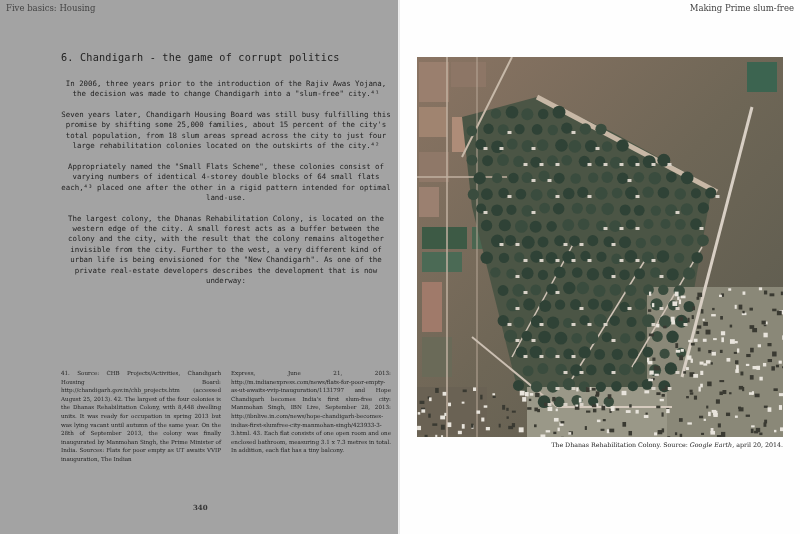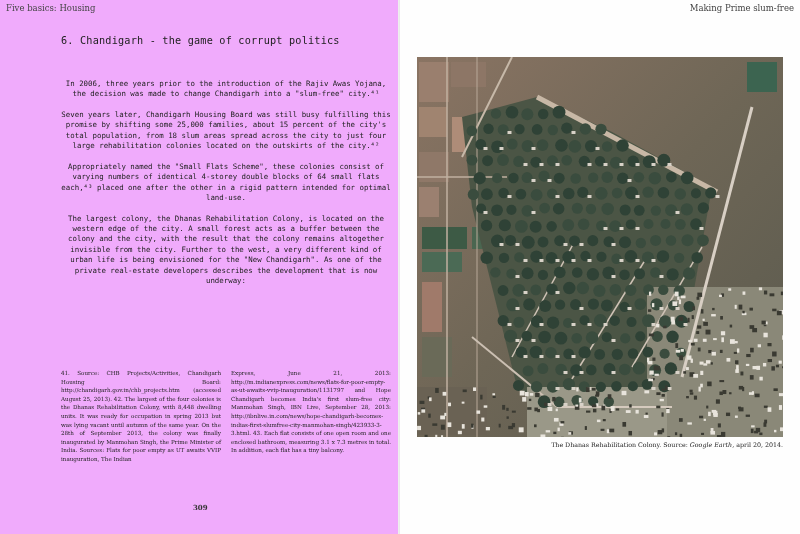--- a/index.html
+++ b/index.html
@@ -1,25 +1,25 @@
 <!DOCTYPE html>
 <html><head>
 <meta charset="utf-8">
 <style>
   html, body { margin: 0; padding: 0; }
   body { width: 800px; height: 534px; background: #fff; position: relative; overflow: hidden; font-family: "DejaVu Serif", serif; color: #222; }
   .spread { position: absolute; left: 0; top: 0; width: 800px; height: 534px; }
-  .page { position: absolute; top: 0; height: 534px; width: 400px; background: #f0abfc; }
+  .page { position: absolute; top: 0; height: 534px; width: 400px; background: #a3a3a3; }
   .page.left { left: 0; }
   .page.right { left: 400px; background: #fefefe; }
   .gutter { position: absolute; left: 398px; top: 0; width: 4px; height: 534px; background: linear-gradient(to right, #f0f0f0, #e8e8e8, #f3f3f3); }
   .running-head { position: absolute; top: 3px; font-size: 8.5px; color: #444; font-family: "DejaVu Serif", serif; }
   .running-head.left { left: 6px; }
   .running-head.right { right: 6px; }
-  .chapter-title { position: absolute; left: 61px; top: 35px; font-family: "DejaVu Sans Mono", monospace; font-size: 10.2px; color: #222; letter-spacing: 0.2px; }
+  .chapter-title { position: absolute; left: 61px; top: 52px; font-family: "DejaVu Sans Mono", monospace; font-size: 10.2px; color: #222; letter-spacing: 0.2px; }
   .body-text { position: absolute; left: 61px; top: 79px; width: 330px; font-family: "DejaVu Sans Mono", monospace; font-size: 7.4px; line-height: 10.4px; color: #222; }
   .body-text p { margin: 0 0 10.2px 0; text-align: center; }
   .footnotes { position: absolute; left: 61px; top: 369px; width: 330px; display: flex; justify-content: space-between; font-family: "DejaVu Serif", serif; font-size: 5.6px; line-height: 8.6px; color: #222; }
   .fn-col { width: 160px; }
   .fn-col p { margin: 0; text-align: justify; }
   .page-number { position: absolute; top: 503px; font-size: 7px; font-weight: bold; color: #333; font-family: "DejaVu Serif", serif; }
   .page-number.left { left: 193px; }
   .figure { position: absolute; left: 417px; top: 57px; width: 366px; height: 380px; overflow: hidden; background: #6b6152; }
   .figure svg { display: block; }
   .caption { position: absolute; right: 17px; top: 441px; font-size: 6.3px; color: #222; font-family: "DejaVu Serif", serif; }
@@ -39,21 +39,21 @@
       <p>The largest colony, the Dhanas Rehabilitation Colony, is located on the western edge of the city. A small forest acts as a buffer between the colony and the city, with the result that the colony remains altogether invisible from the city. Further to the west, a very different kind of urban life is being envisioned for the "New Chandigarh". As one of the private real-estate developers describes the development that is now underway:</p>
     </div>
     <div class="footnotes">
       <div class="fn-col">
           <p>41. Source: CHB Projects/Activities, Chandigarh Housing Board: http://chandigarh.gov.in/chb_projects.htm (accessed August 25, 2013). 42. The largest of the four colonies is the Dhanas Rehabilitation Colony, with 8,448 dwelling units. It was ready for occupation in spring 2013 but was lying vacant until autumn of the same year. On the 28th of September 2013, the colony was finally inaugurated by Manmohan Singh, the Prime Minister of India. Sources: Flats for poor empty as UT awaits VVIP inauguration, The Indian</p>
         </div>
       <div class="fn-col">
           <p>Express, June 21, 2013: http://m.indianexpress.com/news/flats-for-poor-empty-as-ut-awaits-vvip-inauguration/1131797 and Hope Chandigarh becomes India's first slum-free city: Manmohan Singh, IBN Live, September 28, 2013: http://ibnlive.in.com/news/hope-chandigarh-becomes-indias-first-slumfree-city-manmohan-singh/423933-3-3.html. 43. Each flat consists of one open room and one enclosed bathroom, measuring 3.1 x 7.3 metres in total. In addition, each flat has a tiny balcony.</p>
         </div>
     </div>
-    <div class="page-number left">309</div>
+    <div class="page-number left">340</div>
   </div>
 
   <div class="gutter"></div>
 
   <div class="page right">
     <div class="running-head right">Making Prime slum-free</div>
 
   </div>
 
   <div class="figure">

